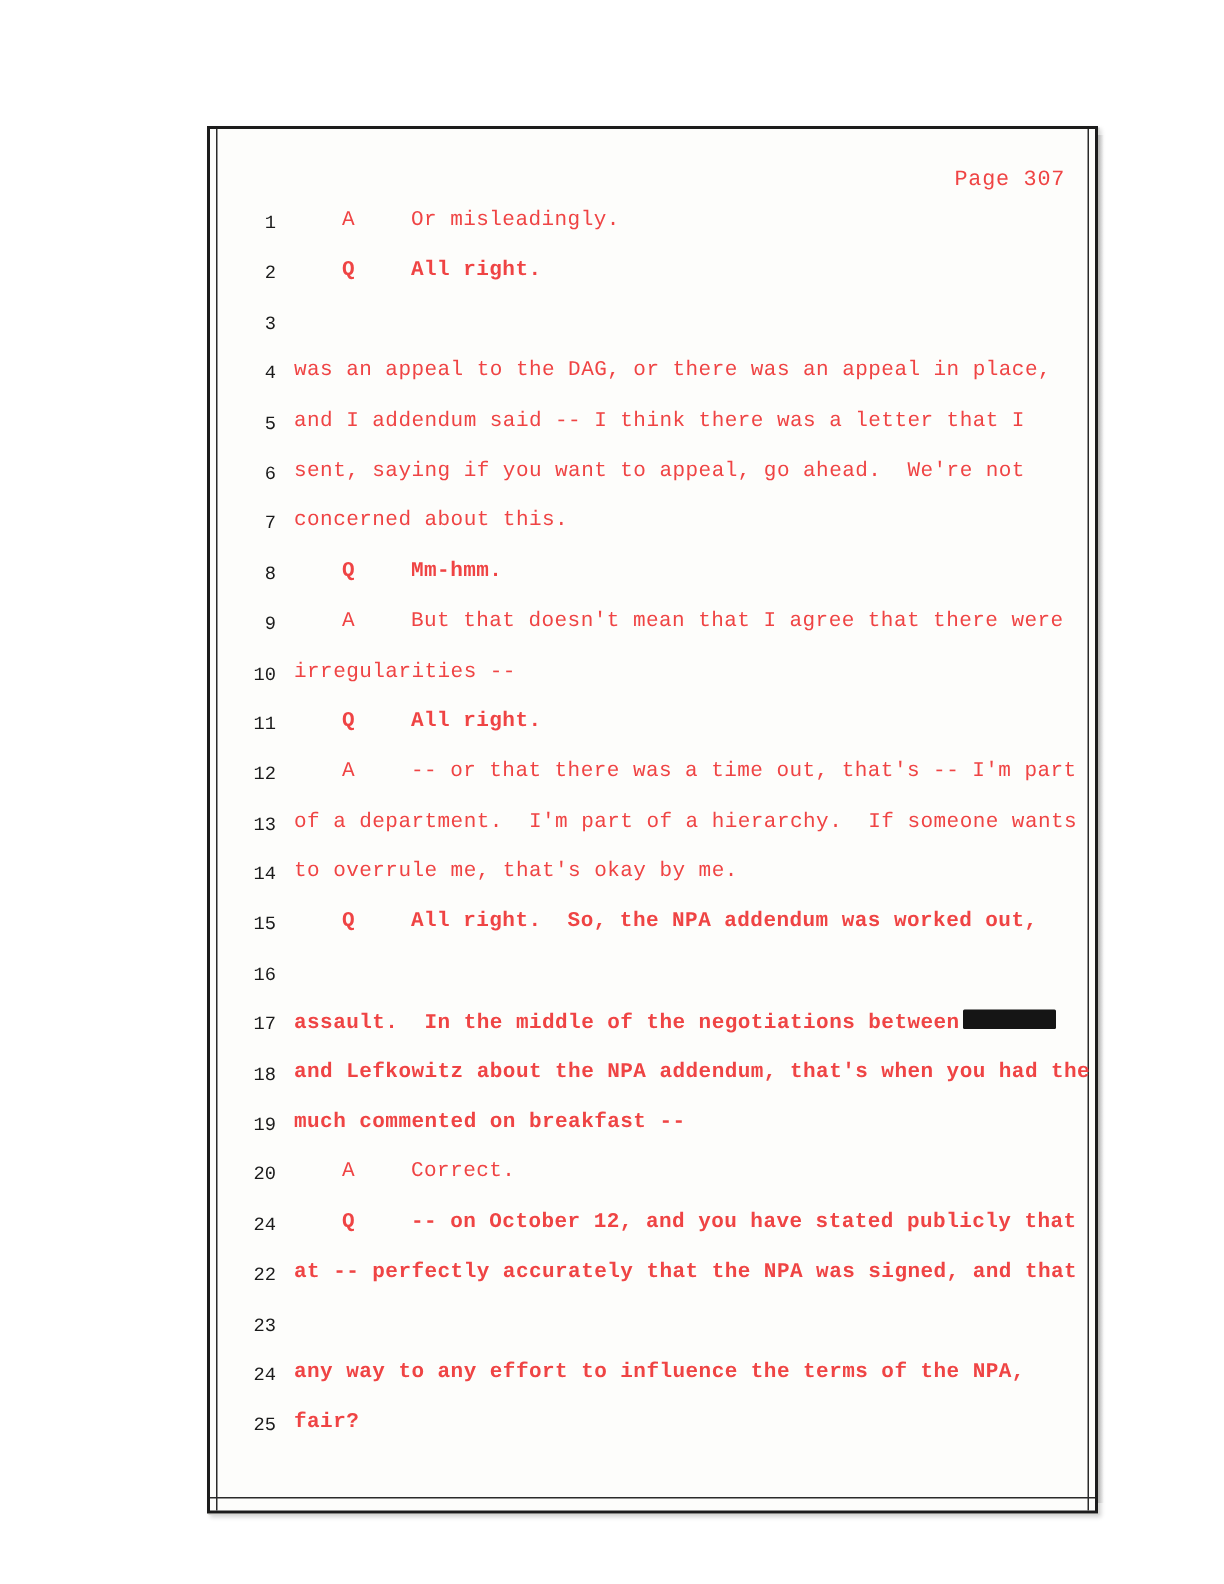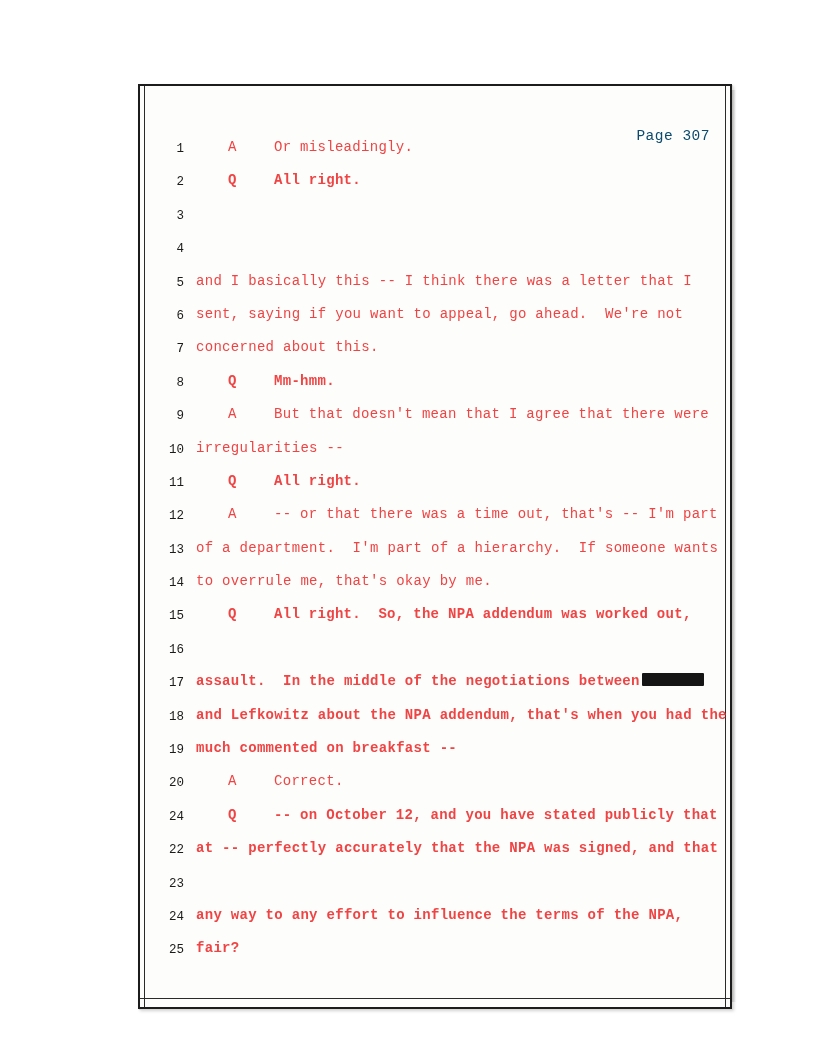--- a/index.html
+++ b/index.html
@@ -57,23 +57,22 @@
     width: 4px; height: 912px;
     background: linear-gradient(to right, rgba(120,120,120,0.35), rgba(255,255,255,0));
   }
 
   .page-label {
     position: absolute;
     right: 22px;
     top: 28px;
     font-size: 14.5px;
     letter-spacing: 0.5px;
-    color: #0c4a6e;
+    color: #ef4444;
     white-space: nowrap;
-    margin-top: 16px;
   }
 
   .transcript {
     position: absolute;
     left: 20px;
     top: 52px;
     width: 556px;
   }
 
   .line {
@@ -140,24 +139,25 @@
       </div>
       <div class="line">
         <span class="lineno">2</span>
         <span class="text indent bold"><span class="speaker b">Q</span><span>All right.</span></span>
       </div>
       <div class="line">
         <span class="lineno">3</span>
       </div>
       <div class="line">
         <span class="lineno">4</span>
+        <span class="text"><span>was an appeal to the DAG, or there was an appeal in place,</span></span>
       </div>
       <div class="line">
         <span class="lineno">5</span>
-        <span class="text"><span>and I basically this -- I think there was a letter that I</span></span>
+        <span class="text"><span>and I addendum said -- I think there was a letter that I</span></span>
       </div>
       <div class="line">
         <span class="lineno">6</span>
         <span class="text"><span>sent, saying if you want to appeal, go ahead.  We're not</span></span>
       </div>
       <div class="line">
         <span class="lineno">7</span>
         <span class="text"><span>concerned about this.</span></span>
       </div>
       <div class="line">

